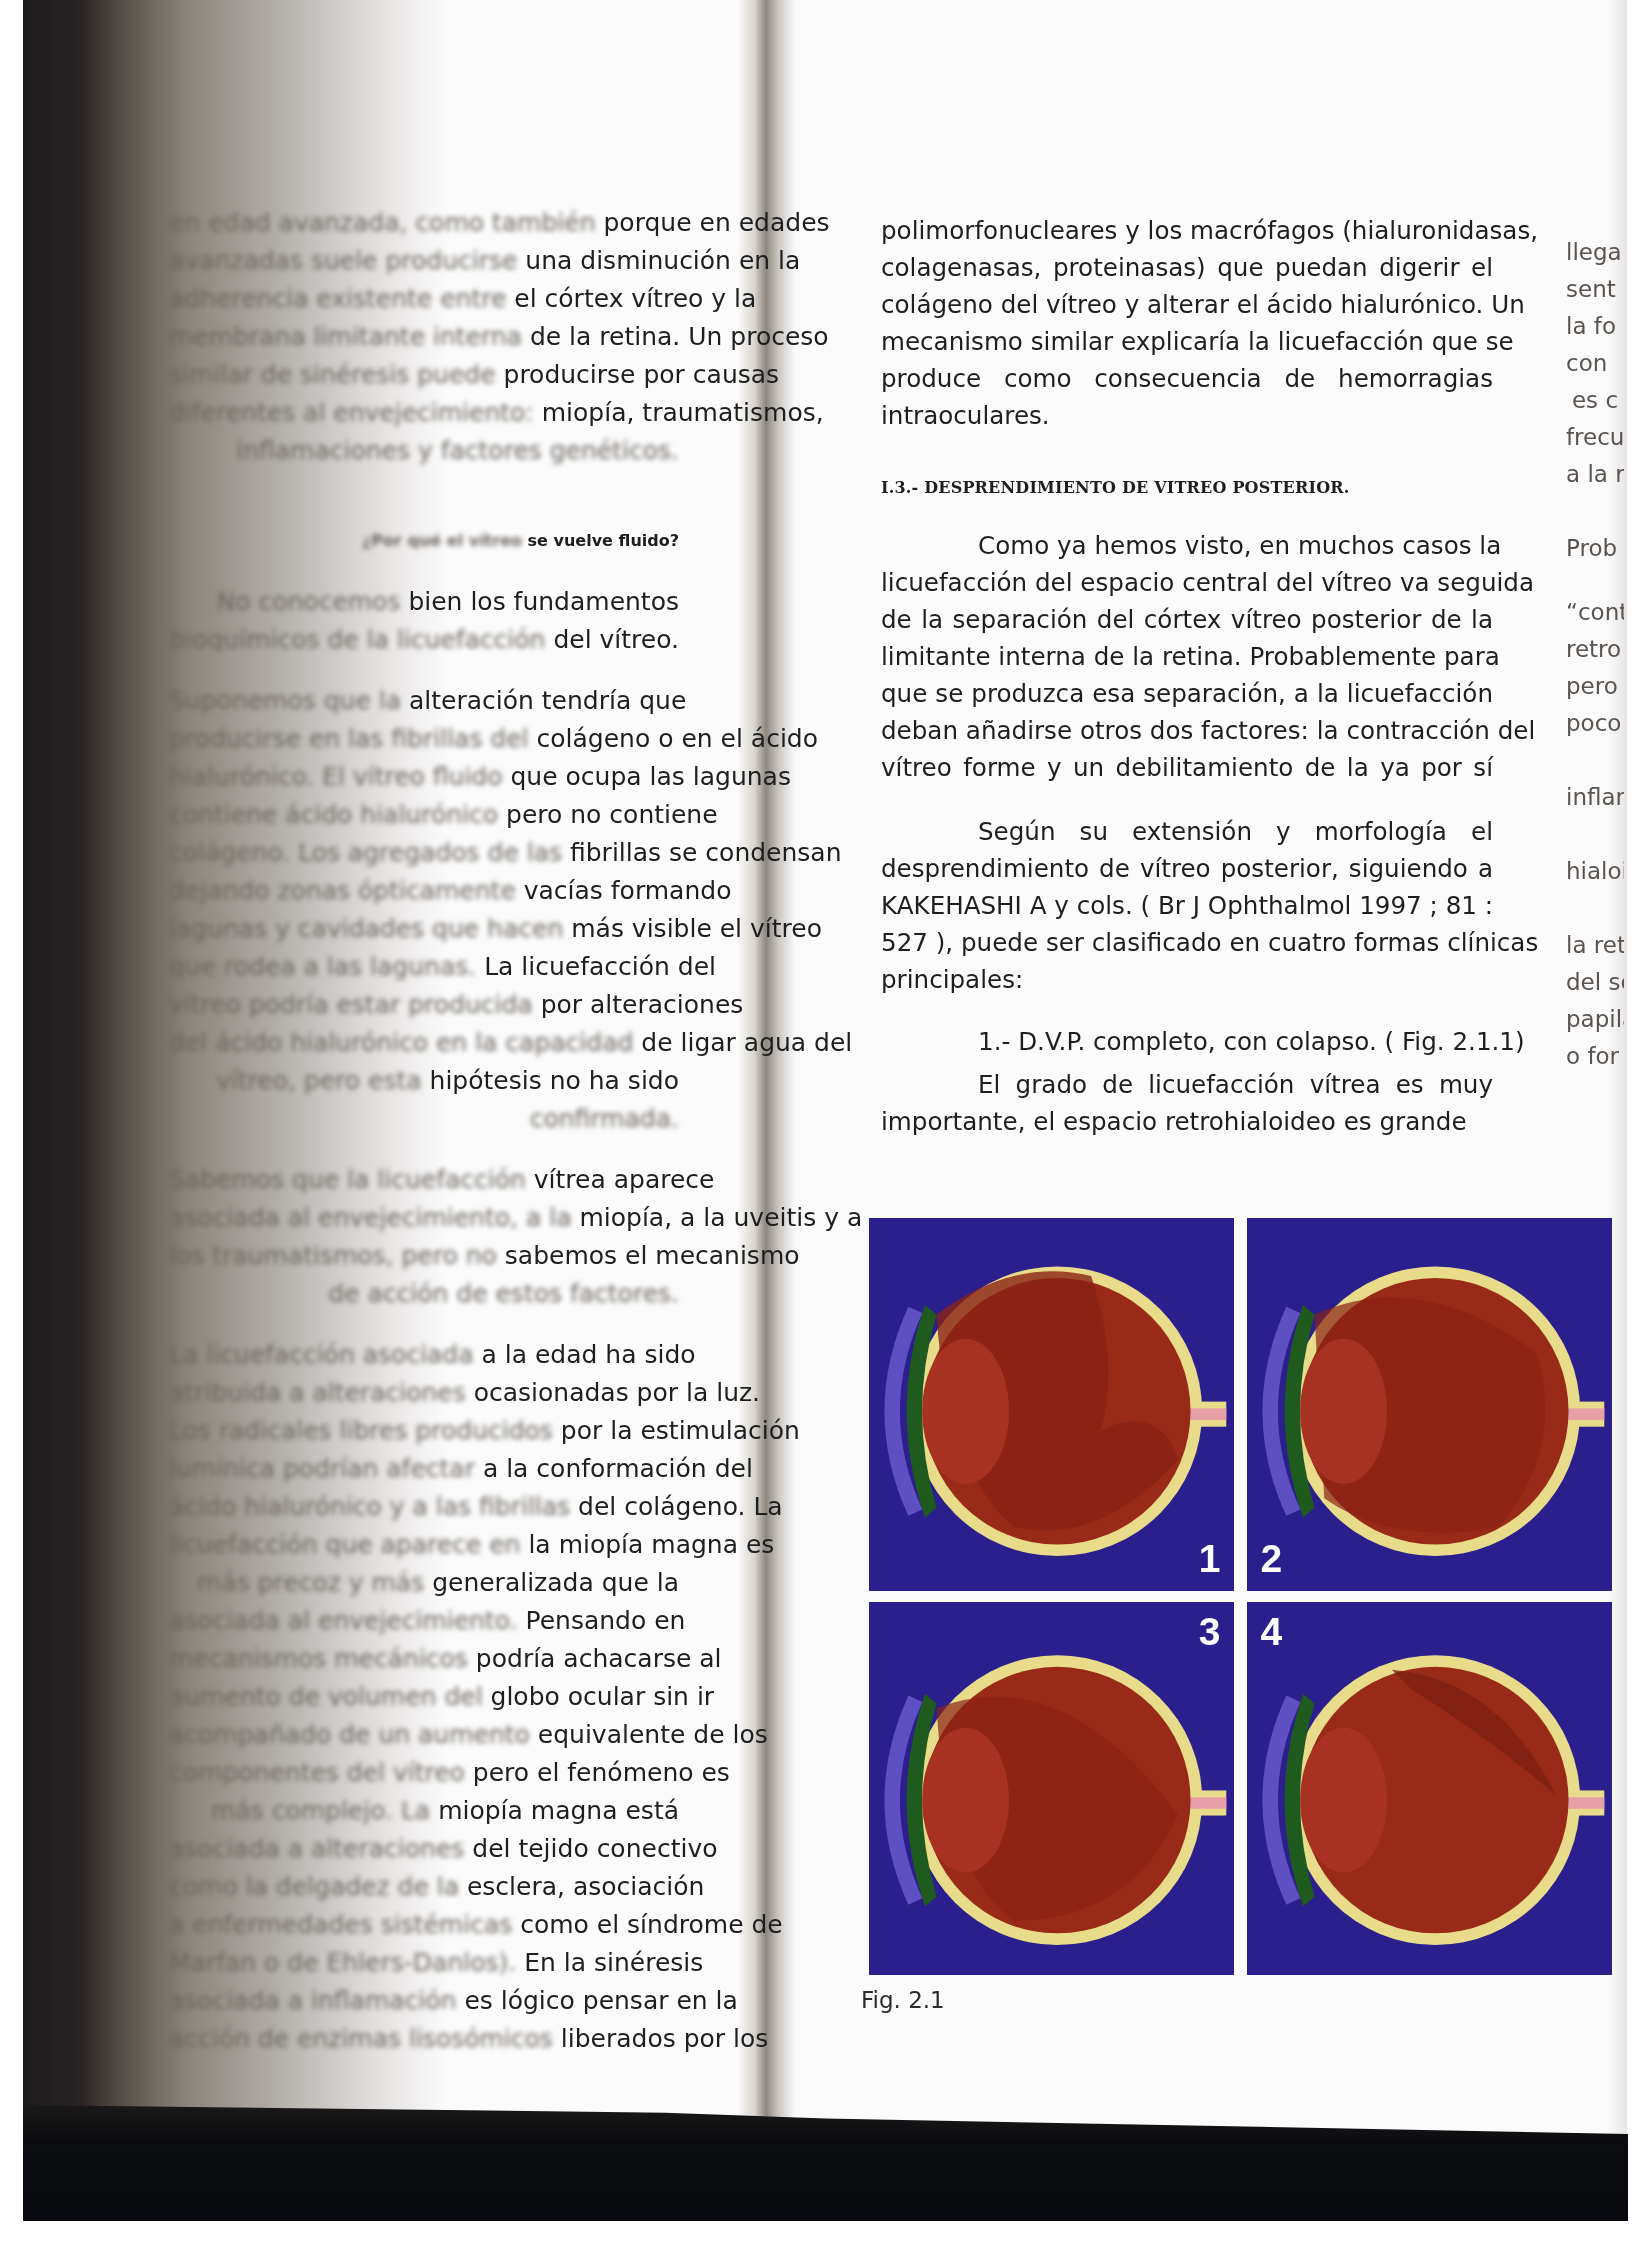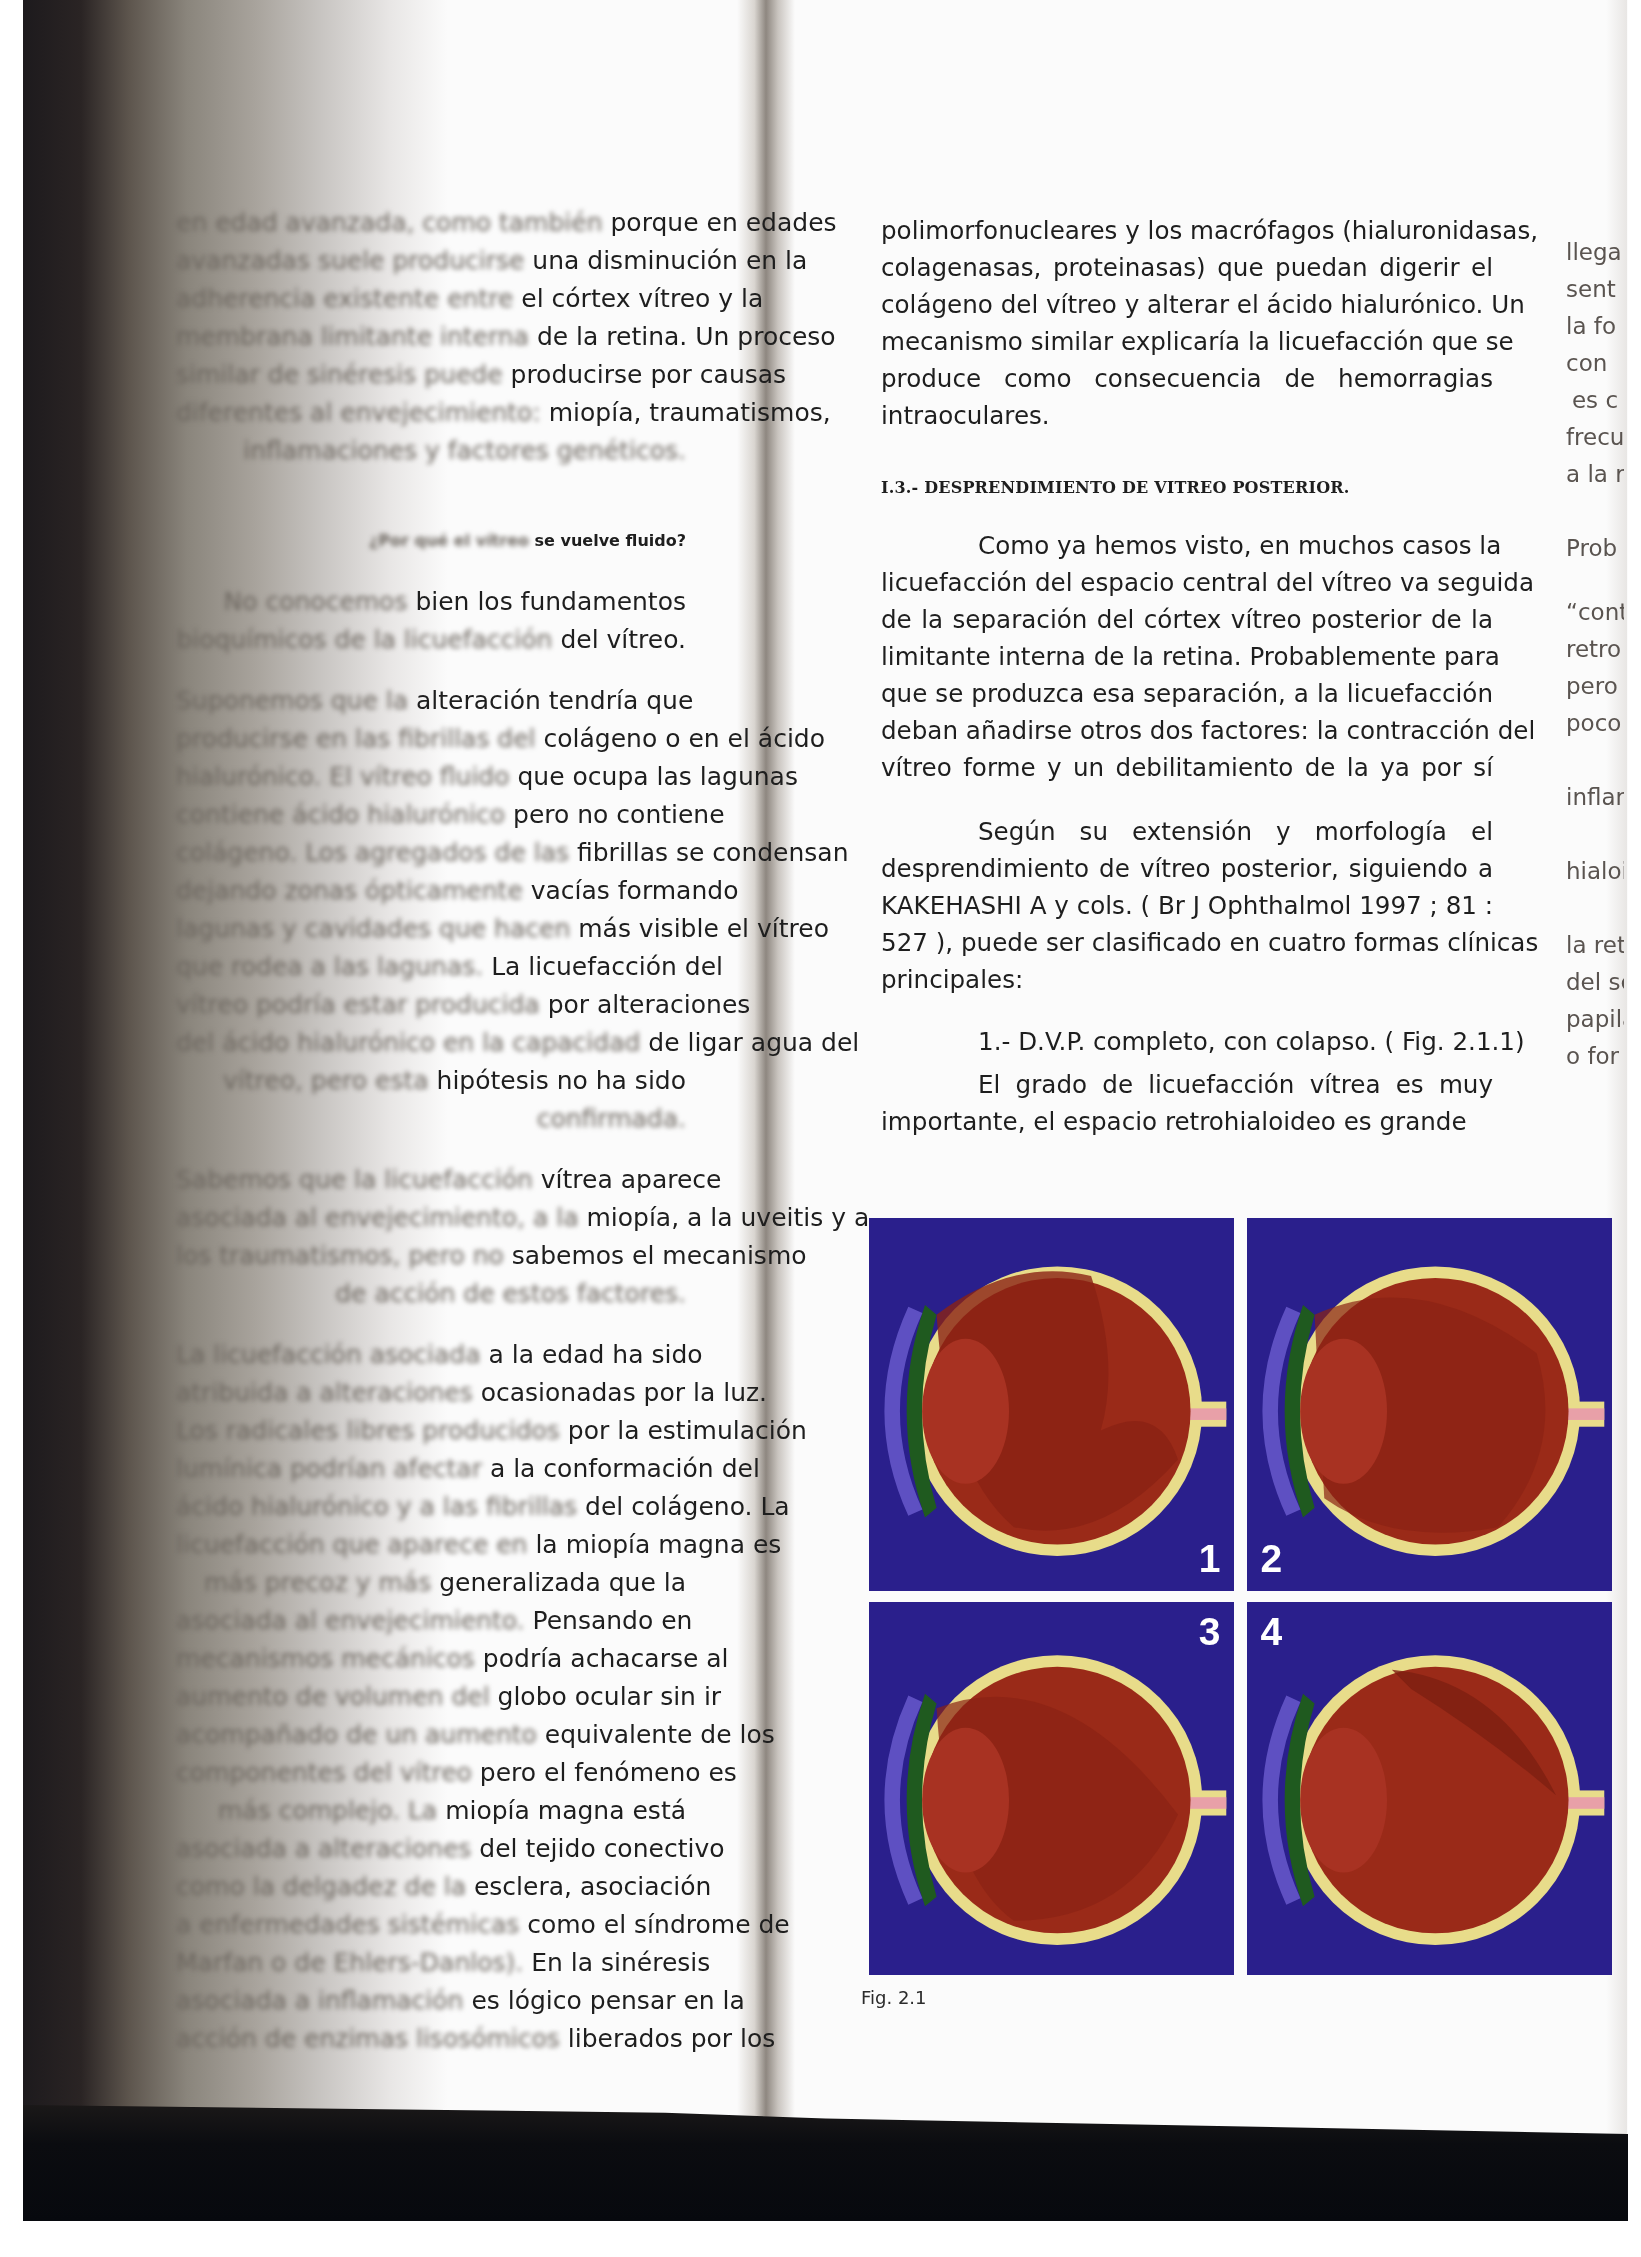--- a/index.html
+++ b/index.html
@@ -19,21 +19,21 @@
   .right-edge { position:absolute; left:1583px; top:0; width:21px; height:2221px;
      background:linear-gradient(90deg,#fbfbfb,#e8e6e4); }
   .bottom-dark { position:absolute; left:0; top:2105px; width:1605px; height:116px;
      background:linear-gradient(180deg,#1a1818 0px,#0b0c10 39px,#07090e 116px);
      clip-path:polygon(0 0,40% 7.7px,50% 13.5px,100% 29px,100% 100%,0 100%); }
 
   .page-text { position:absolute; font-size:25px; line-height:38px; text-align:justify; }
   .blurred { color:#6b655e; filter:blur(2.4px); }
 
   
-  .left-col { left:176px; top:204px; width:510px; }
+  .left-col { left:169px; top:204px; width:510px; }
   .left-col .line { display:block; height:38px; white-space:nowrap; text-align:right; }
   .left-col .h { font-weight:bold; font-size:16px; text-align:right; margin-top:29px; }
   .gap { height:23px; }
 
   
   .right-col { left:881px; top:212px; width:612px; font-size:24.6px; line-height:37px; }
   .right-col .line { display:block; text-align:justify; text-align-last:justify; white-space:nowrap; }
   .right-col .line.last { text-align-last:left; }
   .right-col .indent { padding-left:97px; }
   .section-title { font-family:"DejaVu Serif", serif; font-weight:bold; font-size:16px;
@@ -46,21 +46,21 @@
   .figure { position:absolute; left:869px; top:1218px; width:743px; height:765px; }
   .panel { position:absolute; width:365px; height:373px; background:#2a1f8c; overflow:hidden; }
   .p1 { left:0; top:0; } .p2 { left:378px; top:0; }
   .p3 { left:0; top:384px; } .p4 { left:378px; top:384px; }
   .panel svg { position:absolute; left:0; top:0; }
   .panel-num { position:absolute; color:#fff; font-family:"Liberation Sans", sans-serif; font-weight:bold; font-size:39px; }
   .p1 .panel-num { right:13.5px; bottom:9.7px; }
   .p2 .panel-num { left:13.5px; bottom:9.7px; }
   .p3 .panel-num { right:13.5px; top:7.7px; }
   .p4 .panel-num { left:13.5px; top:7.7px; }
-  .fig-caption { position:absolute; left:861px; top:1987px; font-size:18px; color:#2b2b2b; }
+  .fig-caption { position:absolute; left:861px; top:1987px; font-size:23px; color:#2b2b2b; }
 </style>
 </head>
 <body>
 
 <div class="scan">
   <div class="left-shadow"></div>
   <div class="gutter"></div>
   <div class="right-edge"></div>
   <div class="bottom-dark"></div>
 </div>

